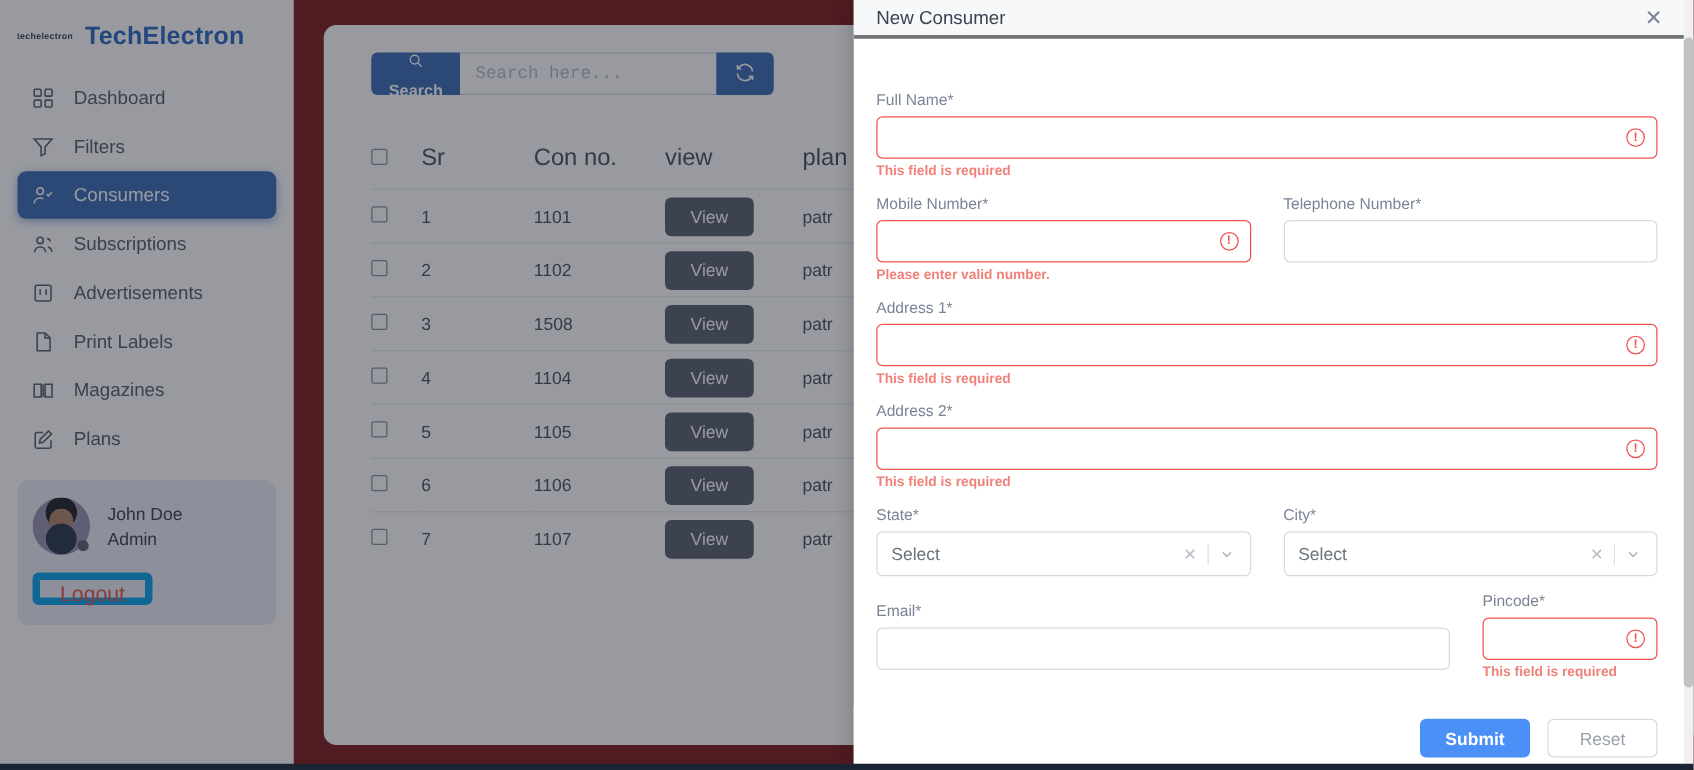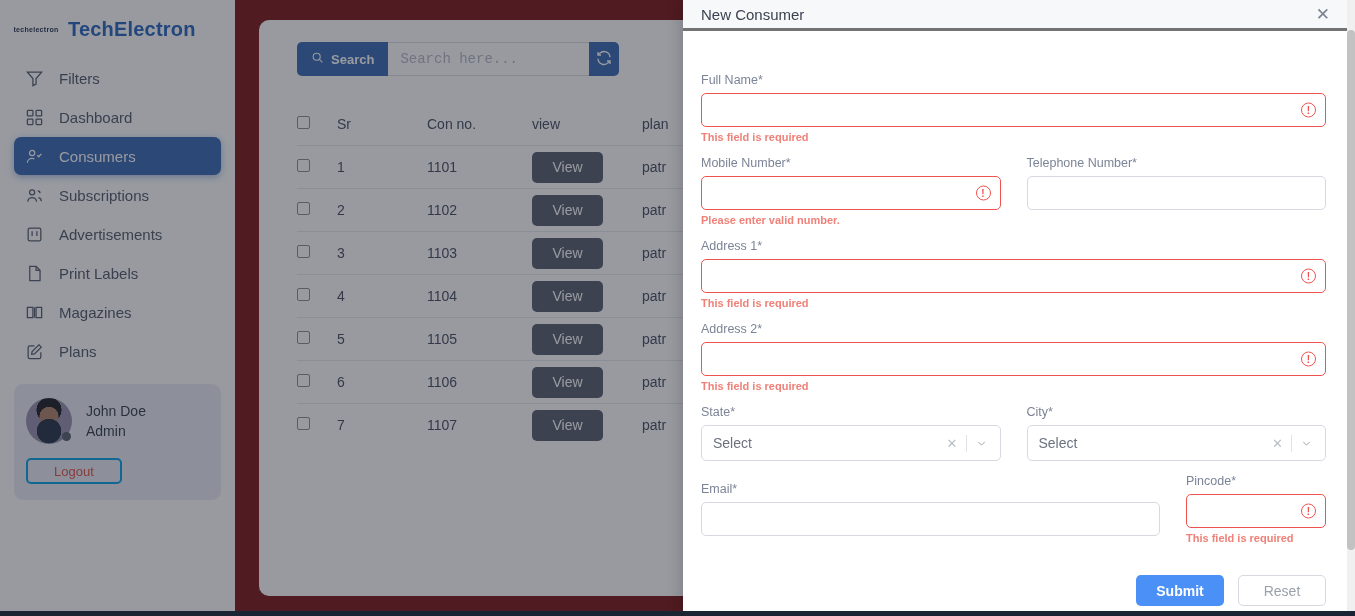--- a/index.html
+++ b/index.html
@@ -92,23 +92,23 @@
   }
   .profile-name { font-size: 14px; color: #3b4351; line-height: 20px; }
   .profile-role { font-size: 14px; color: #3b4351; line-height: 20px; }
   .logout-btn {
     margin-top: 14px;
     display: block;
     width: 96px;
     height: 26px;
     line-height: 24px;
     text-align: center;
-    font-size: 13px;
+    font-size: 17px;
     color: #e2574c;
-    border: 2px solid #0ea5e9;
+    border: 6px solid #0ea5e9;
     border-radius: 5px;
     background: transparent;
     cursor: pointer;
     font-family: inherit;
   }
 
   .content {
     flex: 1 1 auto;
     position: relative;
     padding: 20px 0 0 24px;
@@ -121,21 +121,21 @@
     overflow: hidden;
   }
   .search-row { display: flex; align-items: stretch; height: 34px; width: 322px; }
   .search-btn {
     background: #3e6db5; color: #fff;
     display: flex; align-items: center; gap: 7px;
     padding: 0 14px;
     border: none;
     border-radius: 5px 0 0 5px;
     font-size: 13px; font-weight: 600;
-    cursor: pointer; font-family: inherit;
+    cursor: pointer; font-family: inherit; flex-direction: column;
   }
   .search-btn svg { width: 13px; height: 13px; stroke: #fff; fill: none; stroke-width: 2; }
   .search-input {
     flex: 1 1 auto;
     border: 1px solid #d9dde3;
     border-left: none; border-right: none;
     padding: 0 12px;
     font-size: 14px;
     color: #39404d;
     outline: none;
@@ -148,21 +148,21 @@
     border: none;
     border-radius: 0 5px 5px 0;
     display: flex; align-items: center; justify-content: center;
     cursor: pointer;
   }
   .refresh-btn svg { width: 18px; height: 18px; stroke: #fff; fill: none; stroke-width: 1.8; }
 
   table.data { margin-top: 40px; border-collapse: collapse; width: 640px; }
   table.data th {
     text-align: left;
-    font-size: 14px; font-weight: 400;
+    font-size: 19px; font-weight: 400;
     color: #4b5363;
     padding: 0 0 13px 0;
   }
   table.data td {
     font-size: 14px; color: #4b5363;
     padding: 0; height: 43px;
     border-top: 1px solid #e7e9ee;
   }
   table.data th.c-chk, table.data td.c-chk { width: 40px; }
   table.data th.c-sr,  table.data td.c-sr  { width: 90px; }
@@ -338,36 +338,36 @@
       <div class="brand">
         <span class="brand-logo">techelectron</span>
         <span class="brand-name">TechElectron</span>
       </div>
 
       <nav class="nav">
 
         <div class="nav-item">
           <span class="ico">
             <svg viewBox="0 0 24 24">
-                <path d="M3 4h18l-7 8v7l-4 2v-9z"></path>
-              </svg>
-          </span>
-          <span>Filters</span>
-        </div>
-
-        <div class="nav-item">
-          <span class="ico">
-            <svg viewBox="0 0 24 24">
                 <rect x="3" y="3" width="7" height="7" rx="1"></rect>
                 <rect x="14" y="3" width="7" height="7" rx="1"></rect>
                 <rect x="3" y="14" width="7" height="7" rx="1"></rect>
                 <rect x="14" y="14" width="7" height="7" rx="1"></rect>
               </svg>
           </span>
           <span>Dashboard</span>
+        </div>
+
+        <div class="nav-item">
+          <span class="ico">
+            <svg viewBox="0 0 24 24">
+                <path d="M3 4h18l-7 8v7l-4 2v-9z"></path>
+              </svg>
+          </span>
+          <span>Filters</span>
         </div>
 
         <div class="nav-item active">
           <span class="ico">
             <svg viewBox="0 0 24 24">
                 <circle cx="9" cy="7.5" r="3.3"></circle>
                 <path d="M3 20c0-3.3 2.7-5.6 6-5.6 1.1 0 2.1.2 3 .7"></path>
                 <path d="M15.5 10.5l1.8 1.8 3.4-3.6"></path>
               </svg>
           </span>
@@ -491,21 +491,21 @@
             <tr>
               <td class="c-chk"><span class="chk"></span></td>
               <td class="c-sr">2</td>
               <td class="c-con">1102</td>
               <td class="c-view"><button class="view-btn">View</button></td>
               <td>patr</td>
             </tr>
             <tr>
               <td class="c-chk"><span class="chk"></span></td>
               <td class="c-sr">3</td>
-              <td class="c-con">1103</td>
+              <td class="c-con">1508</td>
               <td class="c-view"><button class="view-btn">View</button></td>
               <td>patr</td>
             </tr>
             <tr>
               <td class="c-chk"><span class="chk"></span></td>
               <td class="c-sr">4</td>
               <td class="c-con">1104</td>
               <td class="c-view"><button class="view-btn">View</button></td>
               <td>patr</td>
             </tr>

